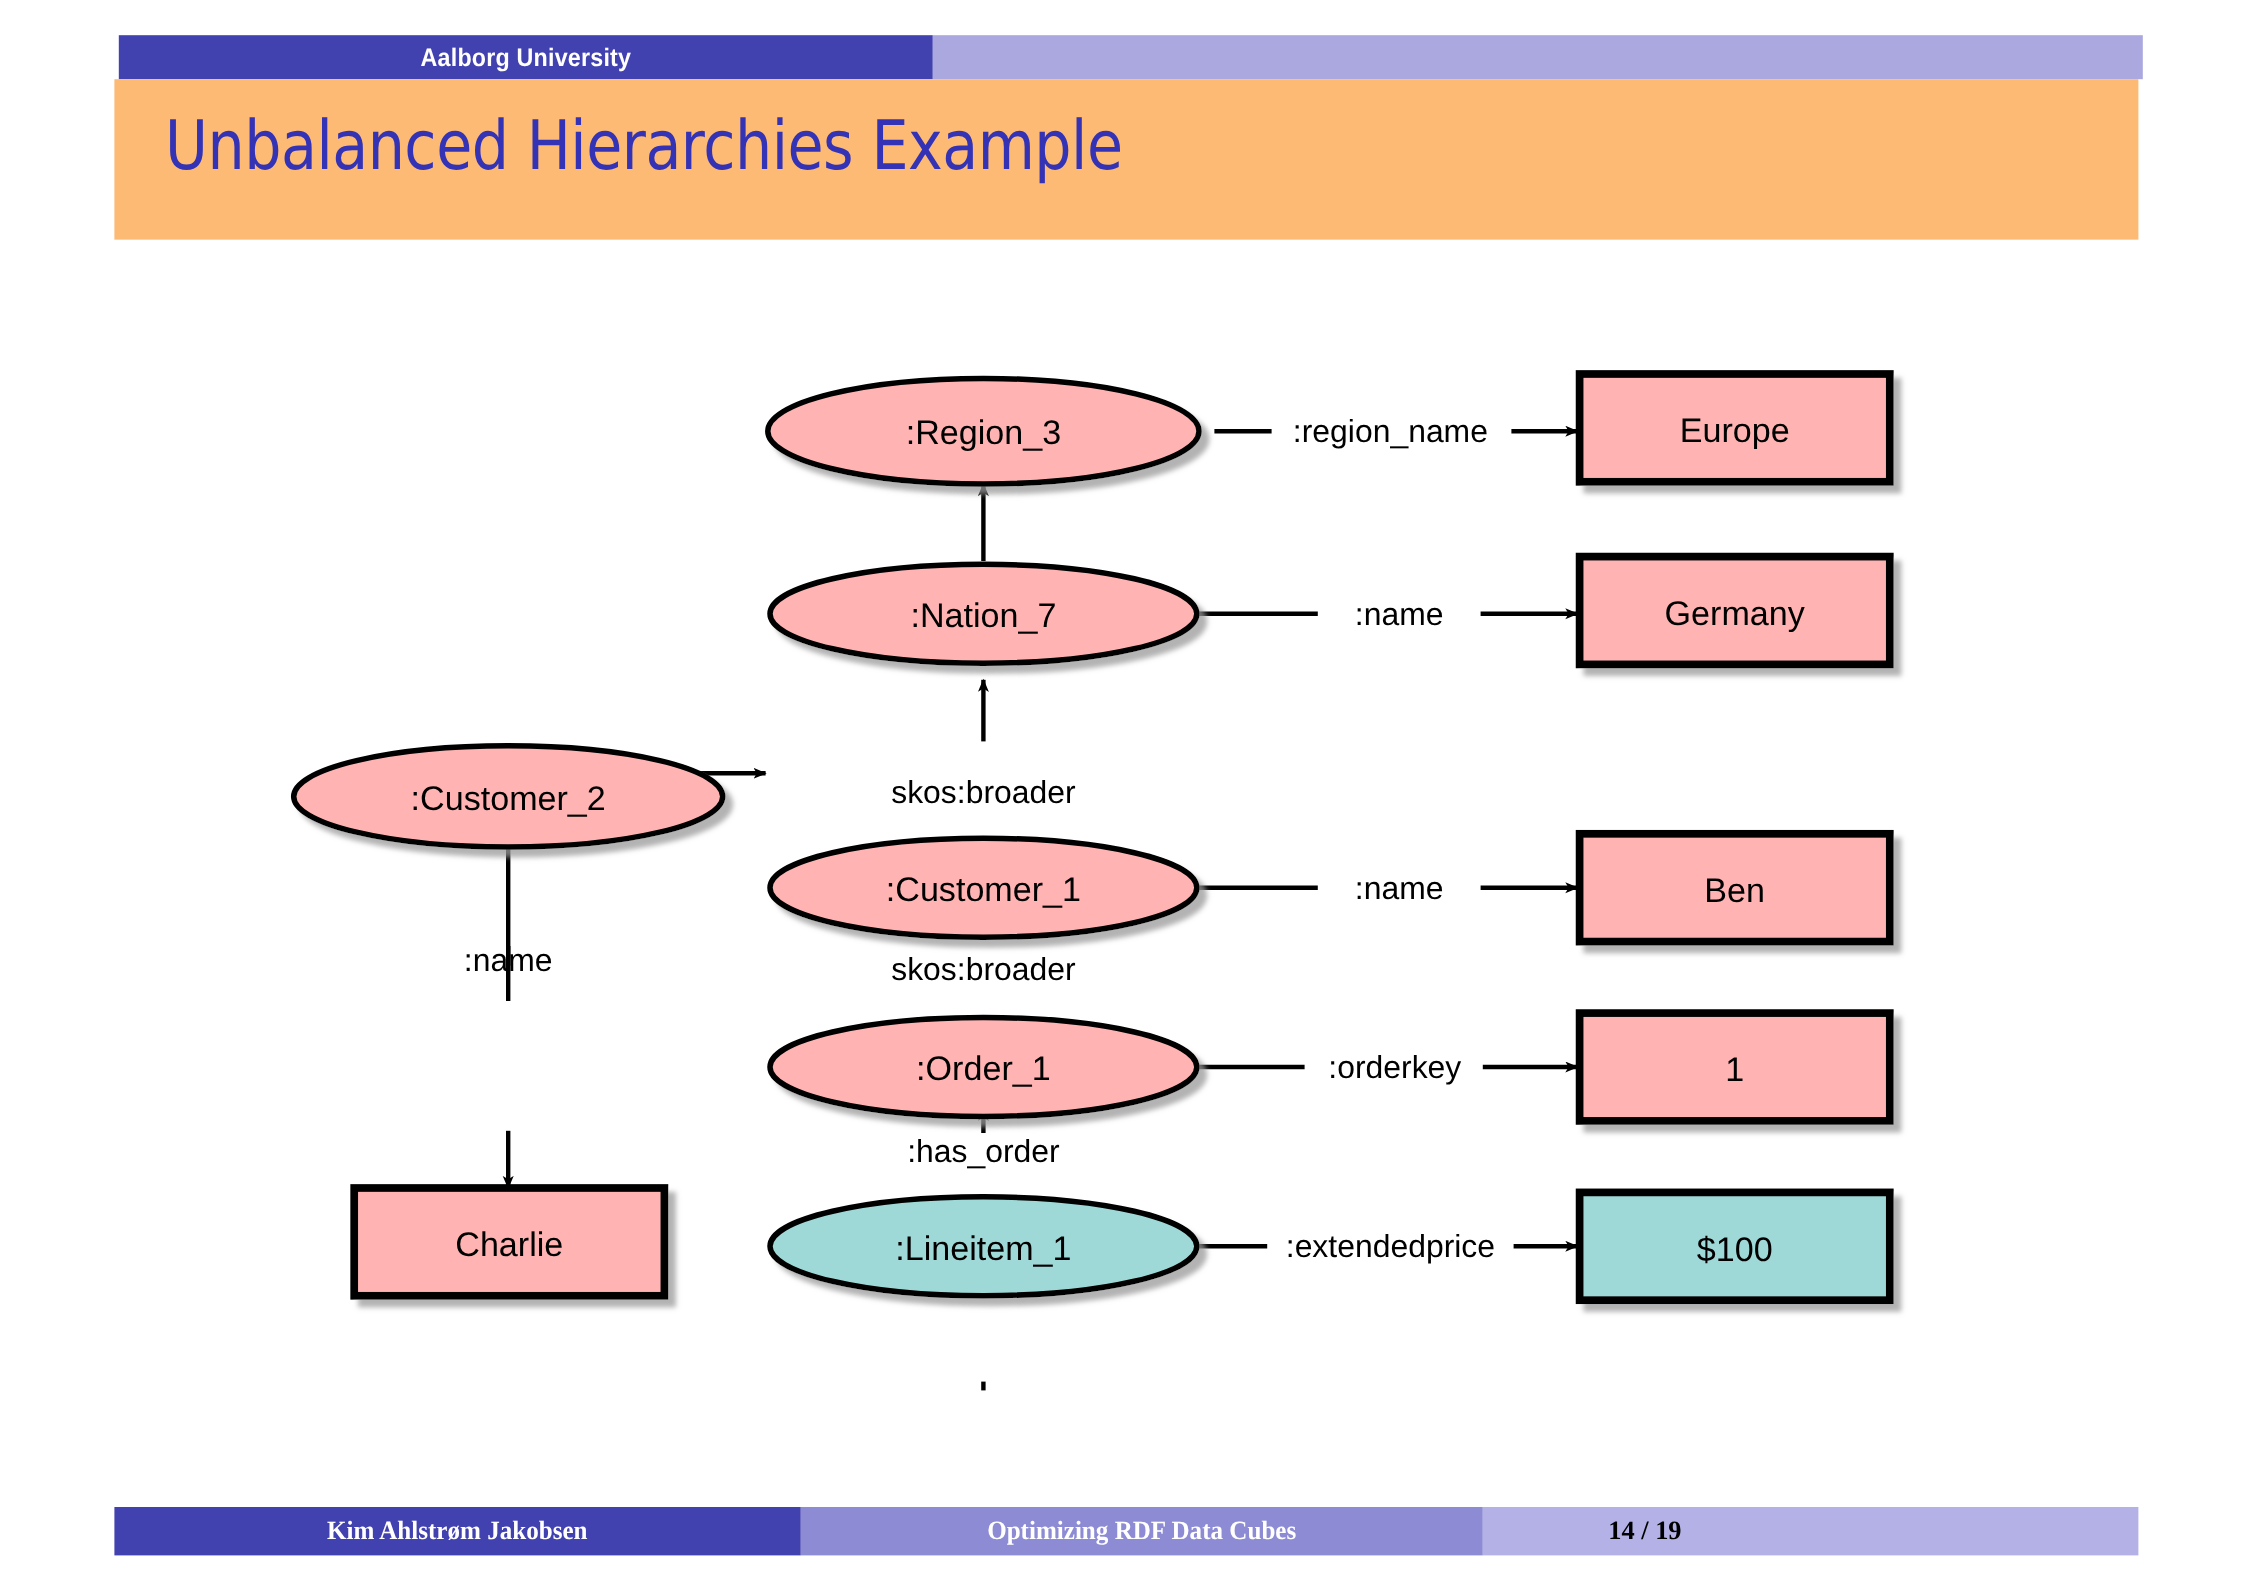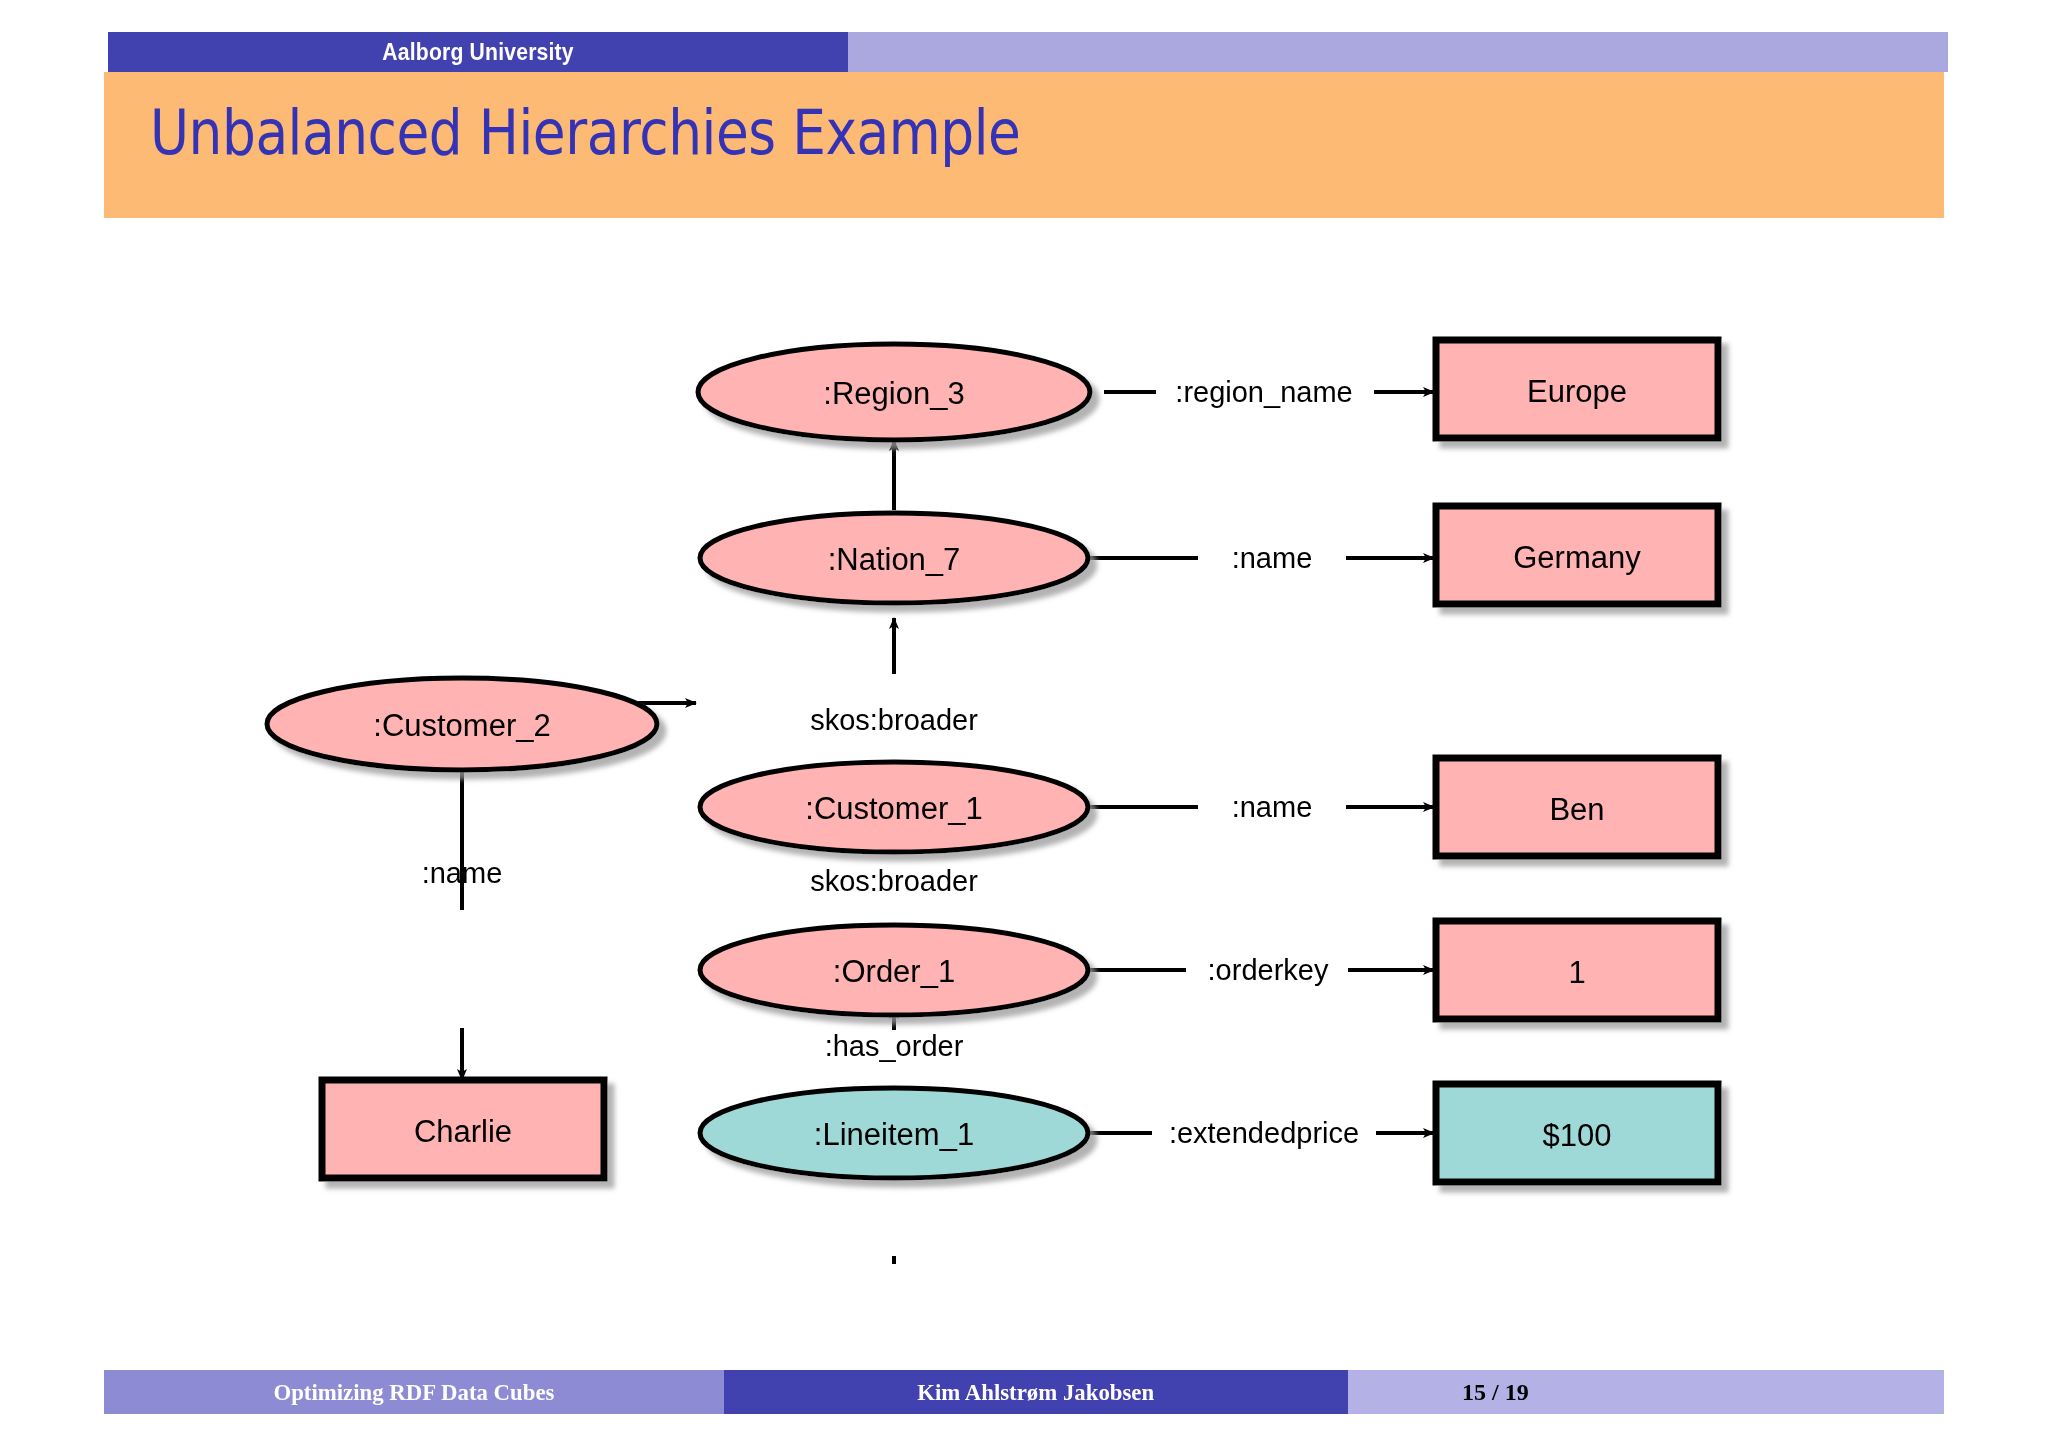--- a/index.html
+++ b/index.html
@@ -253,24 +253,24 @@
       <text class="nodelabel" x="1473" y="765" text-anchor="middle">1</text>
 
       <g filter="url(#shadow)">
         <rect x="1332" y="866" width="282" height="98" fill="#9ed9d8" stroke="#000" stroke-width="7"></rect>
       </g>
       <text class="nodelabel" x="1473" y="928" text-anchor="middle">$100</text>
     </svg>
   </div>
 
   <div id="footbar">
+    <div id="foot-author" class="fseg">
+      <span>Kim Ahlstrøm Jakobsen</span>
+    </div>
     <div id="foot-title" class="fseg">
       <span>Optimizing RDF Data Cubes</span>
     </div>
-    <div id="foot-author" class="fseg">
-      <span>Kim Ahlstrøm Jakobsen</span>
-    </div>
     <div id="foot-page" class="fseg">
-      <span>15 / 19</span>
+      <span>14 / 19</span>
     </div>
   </div>
 
 </div>
 
 </body></html>

